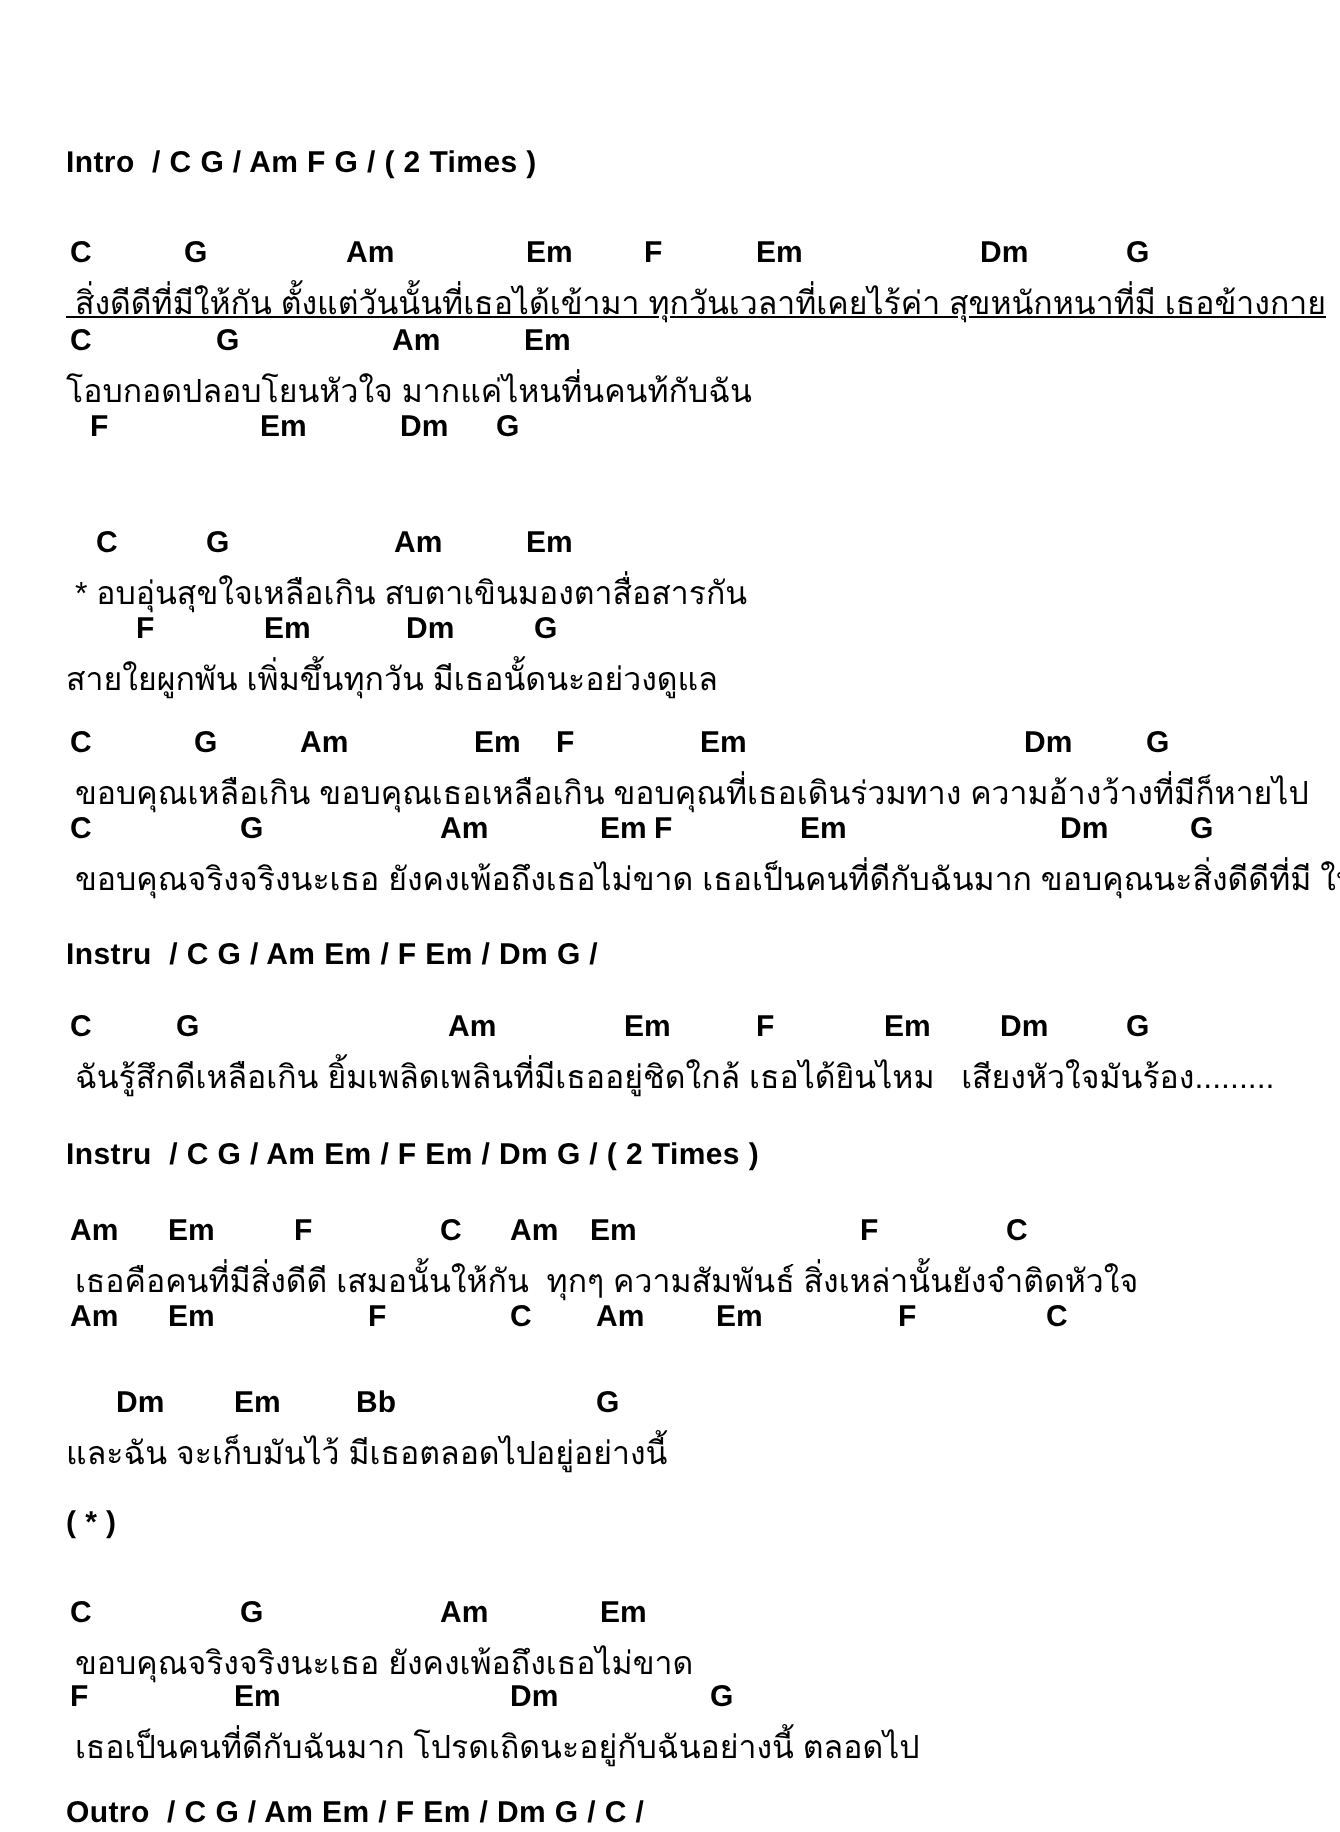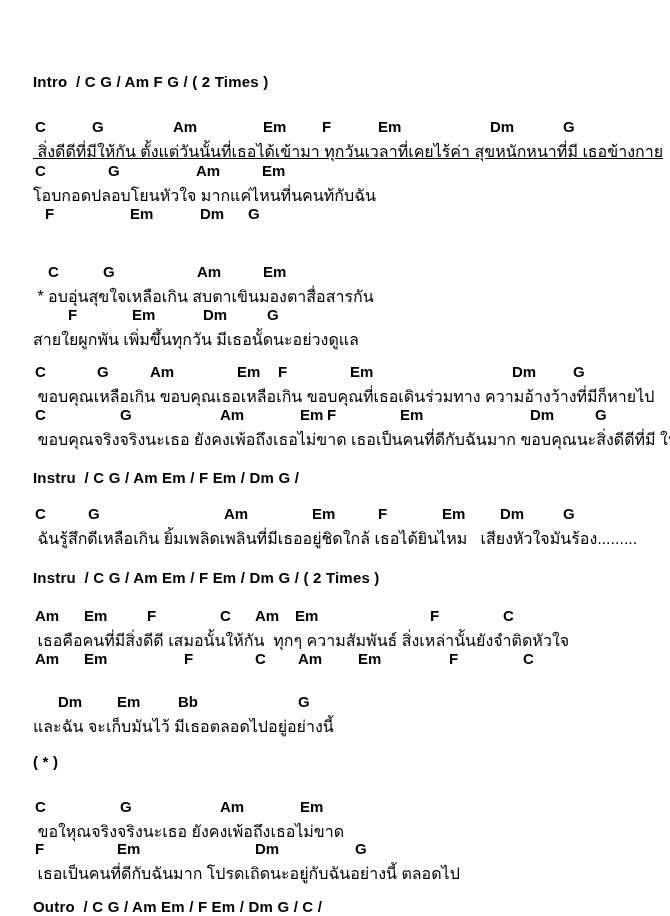--- a/index.html
+++ b/index.html
@@ -56,17 +56,17 @@
     <div class="line chords" style="top: 465px;"><span class="chord" style="left: 35px;">C</span><span class="chord" style="left: 88px;">G</span><span class="chord" style="left: 224px;">Am</span><span class="chord" style="left: 312px;">Em</span><span class="chord" style="left: 378px;">F</span><span class="chord" style="left: 442px;">Em</span><span class="chord" style="left: 500px;">Dm</span><span class="chord" style="left: 563px;">G</span></div>
     <div class="line lyric" style="top: 486px;"> ฉันรู้สึกดีเหลือเกิน ยิ้มเพลิดเพลินที่มีเธออยู่ชิดใกล้ เธอได้ยินไหม   เสียงหัวใจมันร้อง.........</div>
     <div class="line heading" style="top: 529px;">Instru  / C G / Am Em / F Em / Dm G / ( 2 Times )</div>
     <div class="line chords" style="top: 567px;"><span class="chord" style="left: 35px;">Am</span><span class="chord" style="left: 84px;">Em</span><span class="chord" style="left: 147px;">F</span><span class="chord" style="left: 220px;">C</span><span class="chord" style="left: 255px;">Am</span><span class="chord" style="left: 295px;">Em</span><span class="chord" style="left: 430px;">F</span><span class="chord" style="left: 503px;">C</span></div>
     <div class="line lyric" style="top: 588px;"> เธอคือคนที่มีสิ่งดีดี เสมอนั้นให้กัน  ทุกๆ ความสัมพันธ์ สิ่งเหล่านั้นยังจำติดหัวใจ</div>
     <div class="line chords" style="top: 610px;"><span class="chord" style="left: 35px;">Am</span><span class="chord" style="left: 84px;">Em</span><span class="chord" style="left: 184px;">F</span><span class="chord" style="left: 255px;">C</span><span class="chord" style="left: 298px;">Am</span><span class="chord" style="left: 358px;">Em</span><span class="chord" style="left: 449px;">F</span><span class="chord" style="left: 523px;">C</span></div>
     <div class="line chords" style="top: 653px;"><span class="chord" style="left: 58px;">Dm</span><span class="chord" style="left: 117px;">Em</span><span class="chord" style="left: 178px;">Bb</span><span class="chord" style="left: 298px;">G</span></div>
     <div class="line lyric" style="top: 674px;">และฉัน จะเก็บมันไว้ มีเธอตลอดไปอยู่อย่างนี้</div>
     <div class="line heading" style="top: 713px;">( * )</div>
     <div class="line chords" style="top: 758px;"><span class="chord" style="left: 35px;">C</span><span class="chord" style="left: 120px;">G</span><span class="chord" style="left: 220px;">Am</span><span class="chord" style="left: 300px;">Em</span></div>
-    <div class="line lyric" style="top: 779px;"> ขอใหุณจริงจริงนะเธอ ยังคงเพ้อถึงเธอไม่ขาด</div>
+    <div class="line lyric" style="top: 779px;"> ขอบคุณจริงจริงนะเธอ ยังคงเพ้อถึงเธอไม่ขาด</div>
     <div class="line chords" style="top: 800px;"><span class="chord" style="left: 35px;">F</span><span class="chord" style="left: 117px;">Em</span><span class="chord" style="left: 255px;">Dm</span><span class="chord" style="left: 355px;">G</span></div>
     <div class="line heading" style="top: 858px;">Outro  / C G / Am Em / F Em / Dm G / C /</div>
     <div class="line lyric" style="top: 821px;"> เธอเป็นคนที่ดีกับฉันมาก โปรดเถิดนะอยู่กับฉันอย่างนี้ ตลอดไป</div>
   </div>
 
 </body></html>

